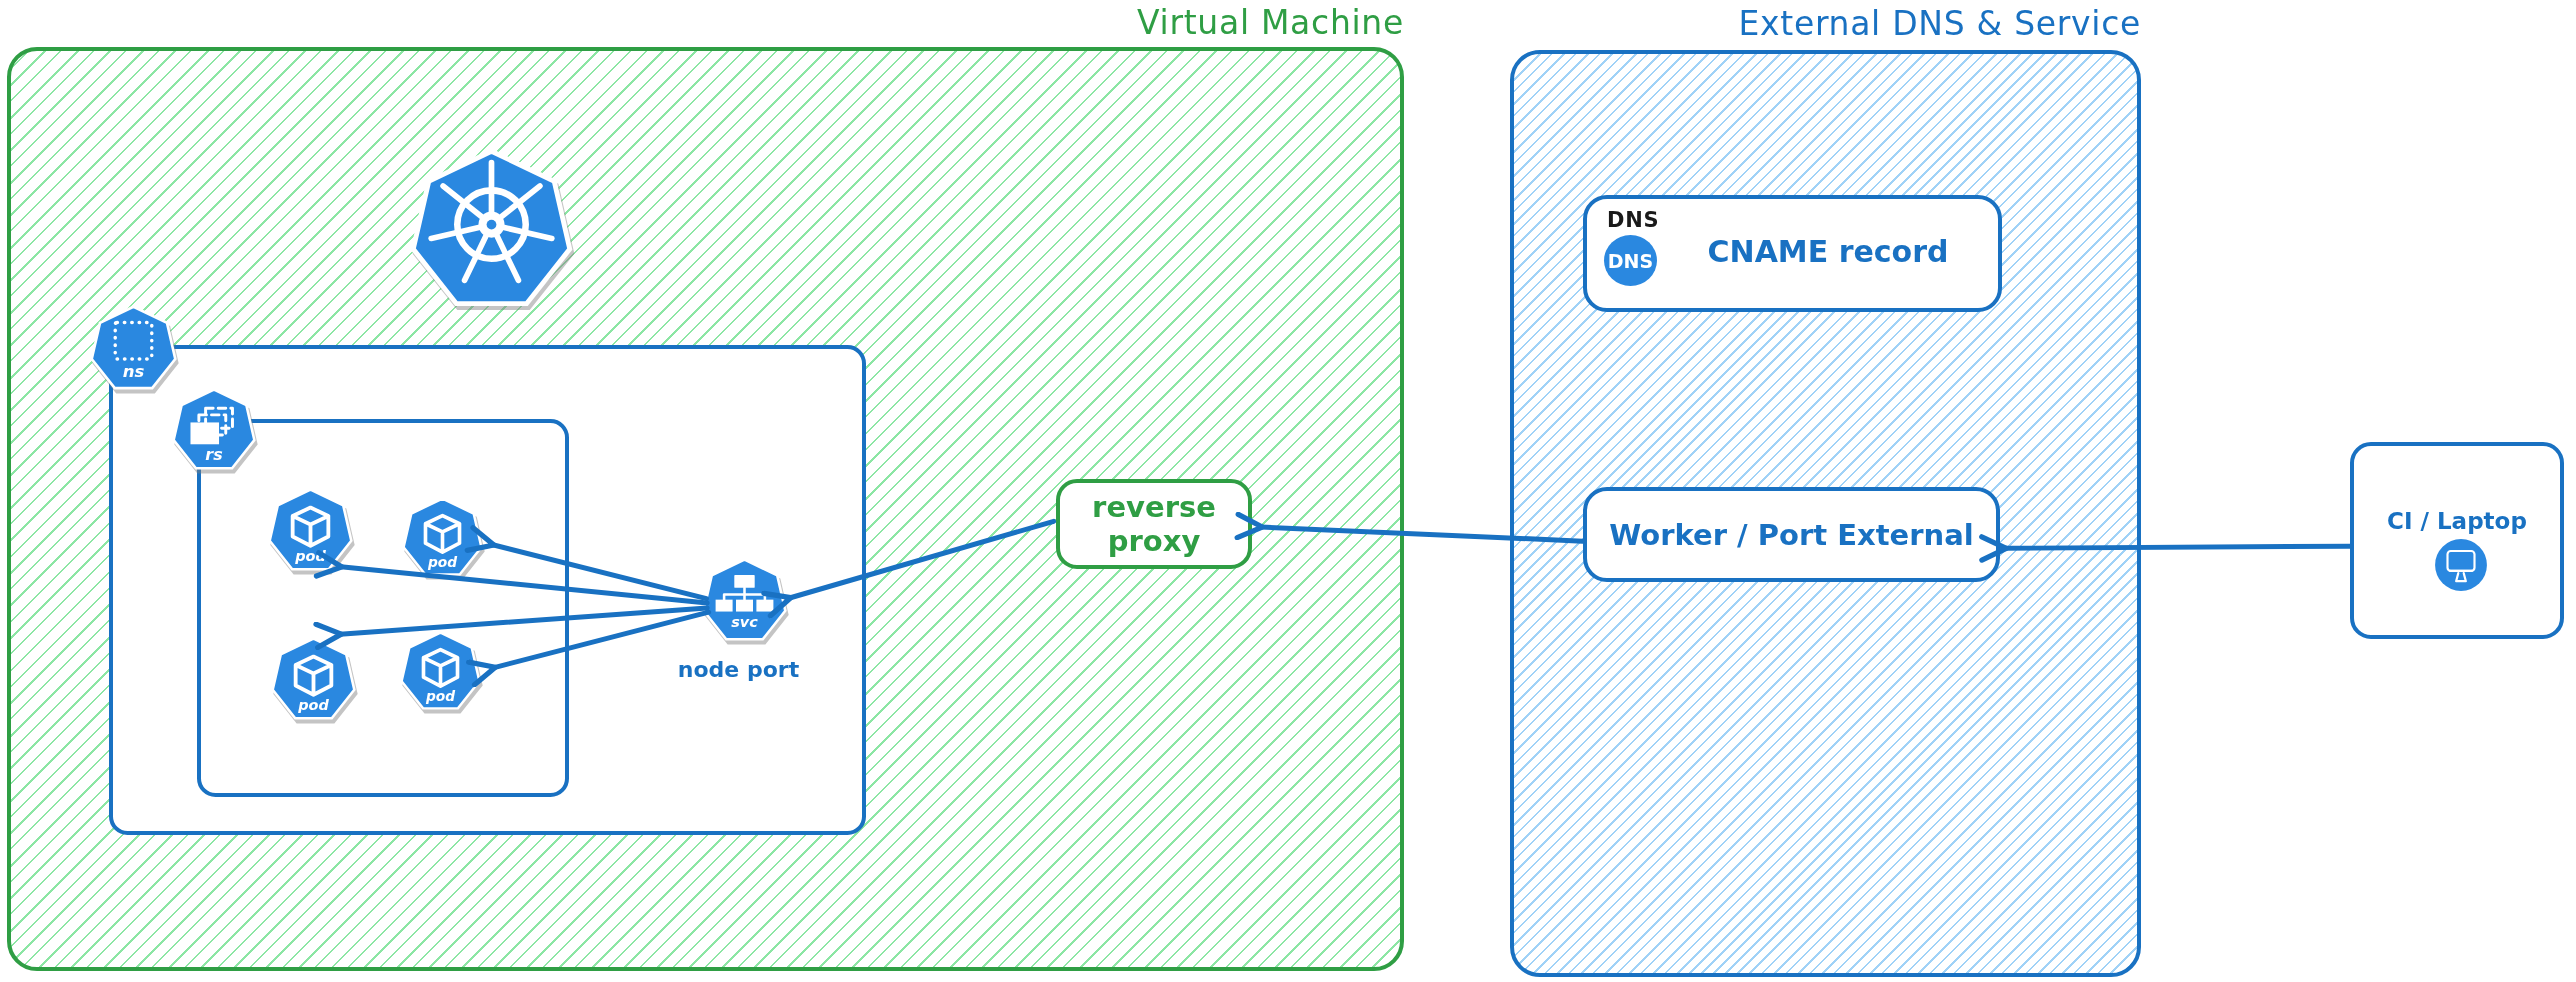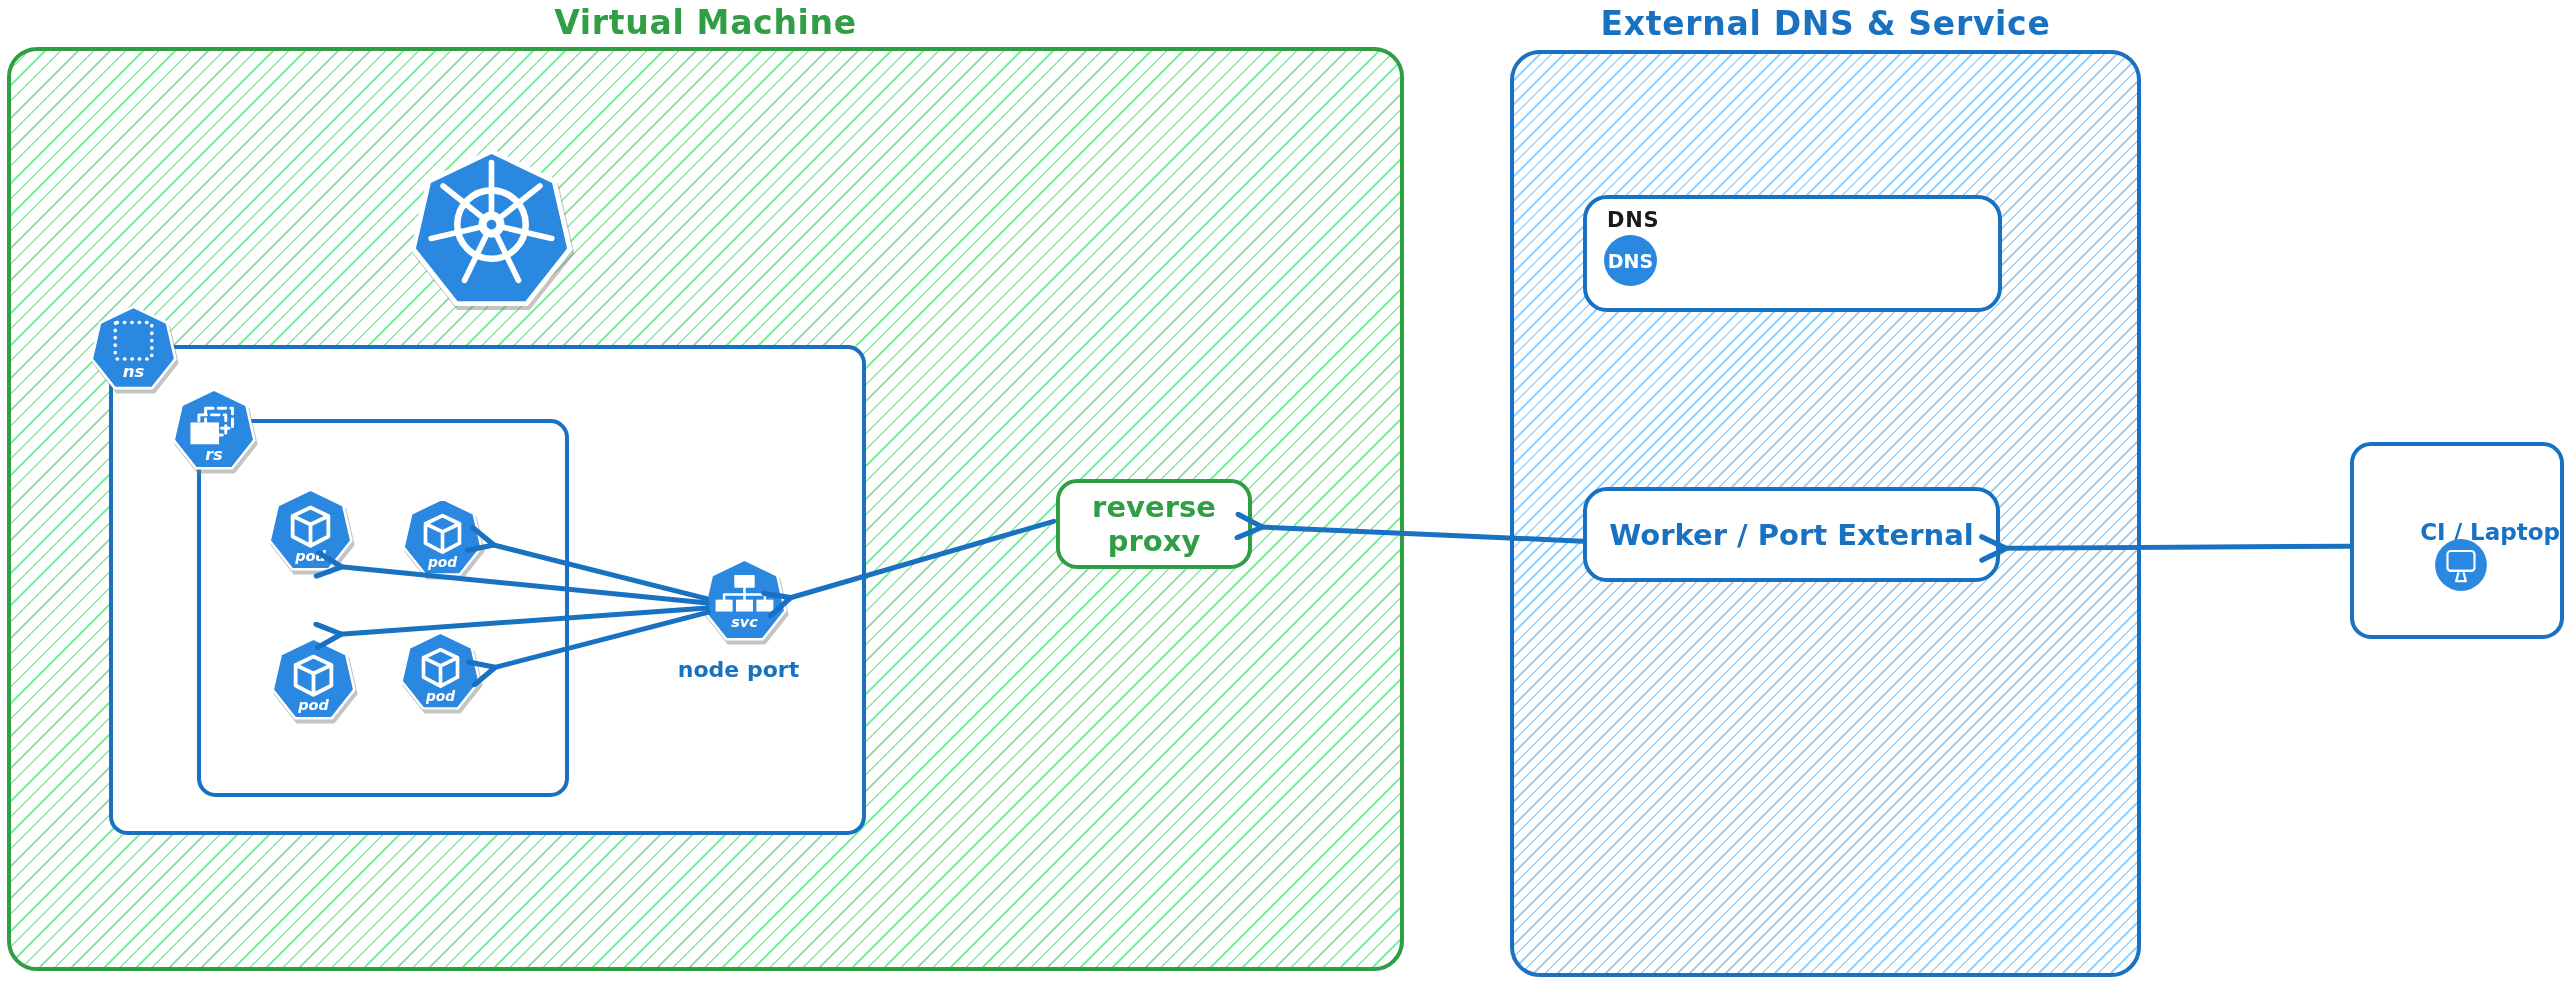--- a/index.html
+++ b/index.html
@@ -10,21 +10,21 @@
   body{background:#ffffff;font-family:"DejaVu Sans",sans-serif;}
   #canvas{position:relative;width:2576px;height:983px;background:#fff;overflow:hidden;}
   .abs{position:absolute;}
 
   
   .region{border:4.3px solid;border-radius:30px;}
   .region.green{border-color:var(--green);
     background:repeating-linear-gradient(135deg,var(--green_hatch) 0 2.1px,transparent 2.1px 11.4px,var(--green_hatch) 11.4px 12.8px,transparent 12.8px 23px);}
   .region.blue{border-color:var(--blue);
     background:repeating-linear-gradient(135deg,var(--blue_hatch) 0 2.1px,transparent 2.1px 8.5px,var(--blue_hatch) 8.5px 10px,transparent 10px 17px);}
-  .region-title{font-size:33px;font-weight:bold;text-align:center;letter-spacing:0.7px;}
+  .region-title{font-size:33px;font-weight:normal;text-align:right;letter-spacing:0.7px;}
   .region-title.green{color:var(--green);}
   .region-title.blue{color:var(--blue);}
 
   
   .card{background:#fff;border:4.3px solid var(--blue);border-radius:24px;}
   .card.green-border{border-color:var(--green);border-radius:21px;}
   .inner-box{background:#fff;border:4.3px solid var(--blue);border-radius:18.5px;}
 
   .label-blue{color:var(--blue);font-weight:bold;}
   .label-green{color:var(--green);font-weight:bold;}
@@ -116,28 +116,29 @@
 
   <div class="abs label-blue" style="left:632px;top:657px;width:213px;font-size:22px;text-align:center;">node port</div>
 
   <div class="abs card green-border center-text" style="left:1056px;top:479px;width:196px;height:90px;">
     <span class="label-green" style="font-size:29px;">reverse proxy</span>
   </div>
 
   <div class="abs card" style="left:1583px;top:195px;width:419px;height:117px;">
     <div class="abs dns-tag" style="left:20px;top:8.5px;">DNS</div>
     <div class="abs dns-badge" style="left:17px;top:36px;">DNS</div>
+    <div class="abs label-blue center-text" style="left:85px;top:0;width:312px;height:105px;font-size:30px;">CNAME record</div>
   </div>
 
   <div class="abs card center-text" style="left:1583px;top:487px;width:417px;height:95px;">
     <span class="label-blue" style="font-size:29px;">Worker / Port External</span>
   </div>
 
   <div class="abs card" style="left:2350px;top:442px;width:214px;height:197px;border-radius:21px;">
-    <div class="abs label-blue" style="left:0;top:62px;width:100%;font-size:23px;text-align:right;margin-top:11px;">CI / Laptop</div>
+    <div class="abs label-blue" style="left:0;top:62px;width:100%;font-size:23px;text-align:center;">CI / Laptop</div>
     <svg class="abs" style="left:80px;top:92px;" width="54" height="54" viewBox="0 0 100 100">
       <circle cx="50" cy="50" r="48" fill="var(--icon_blue)"></circle>
       <rect x="25" y="24" width="50" height="37" rx="6" class="wline" stroke-width="4"></rect>
       <path class="wline" stroke-width="4" d="M30,61 H70 M45,65 L41,80 H59 L55,65"></path>
     </svg>
   </div>
 
   <svg class="abs" style="left:0;top:0;pointer-events:none;" width="2576" height="983" viewBox="0 0 3628 1384">
     <defs>
       <marker id="head" viewBox="0 0 28 24" refX="4" refY="12" markerWidth="46" markerHeight="40" markerUnits="userSpaceOnUse" orient="auto">

